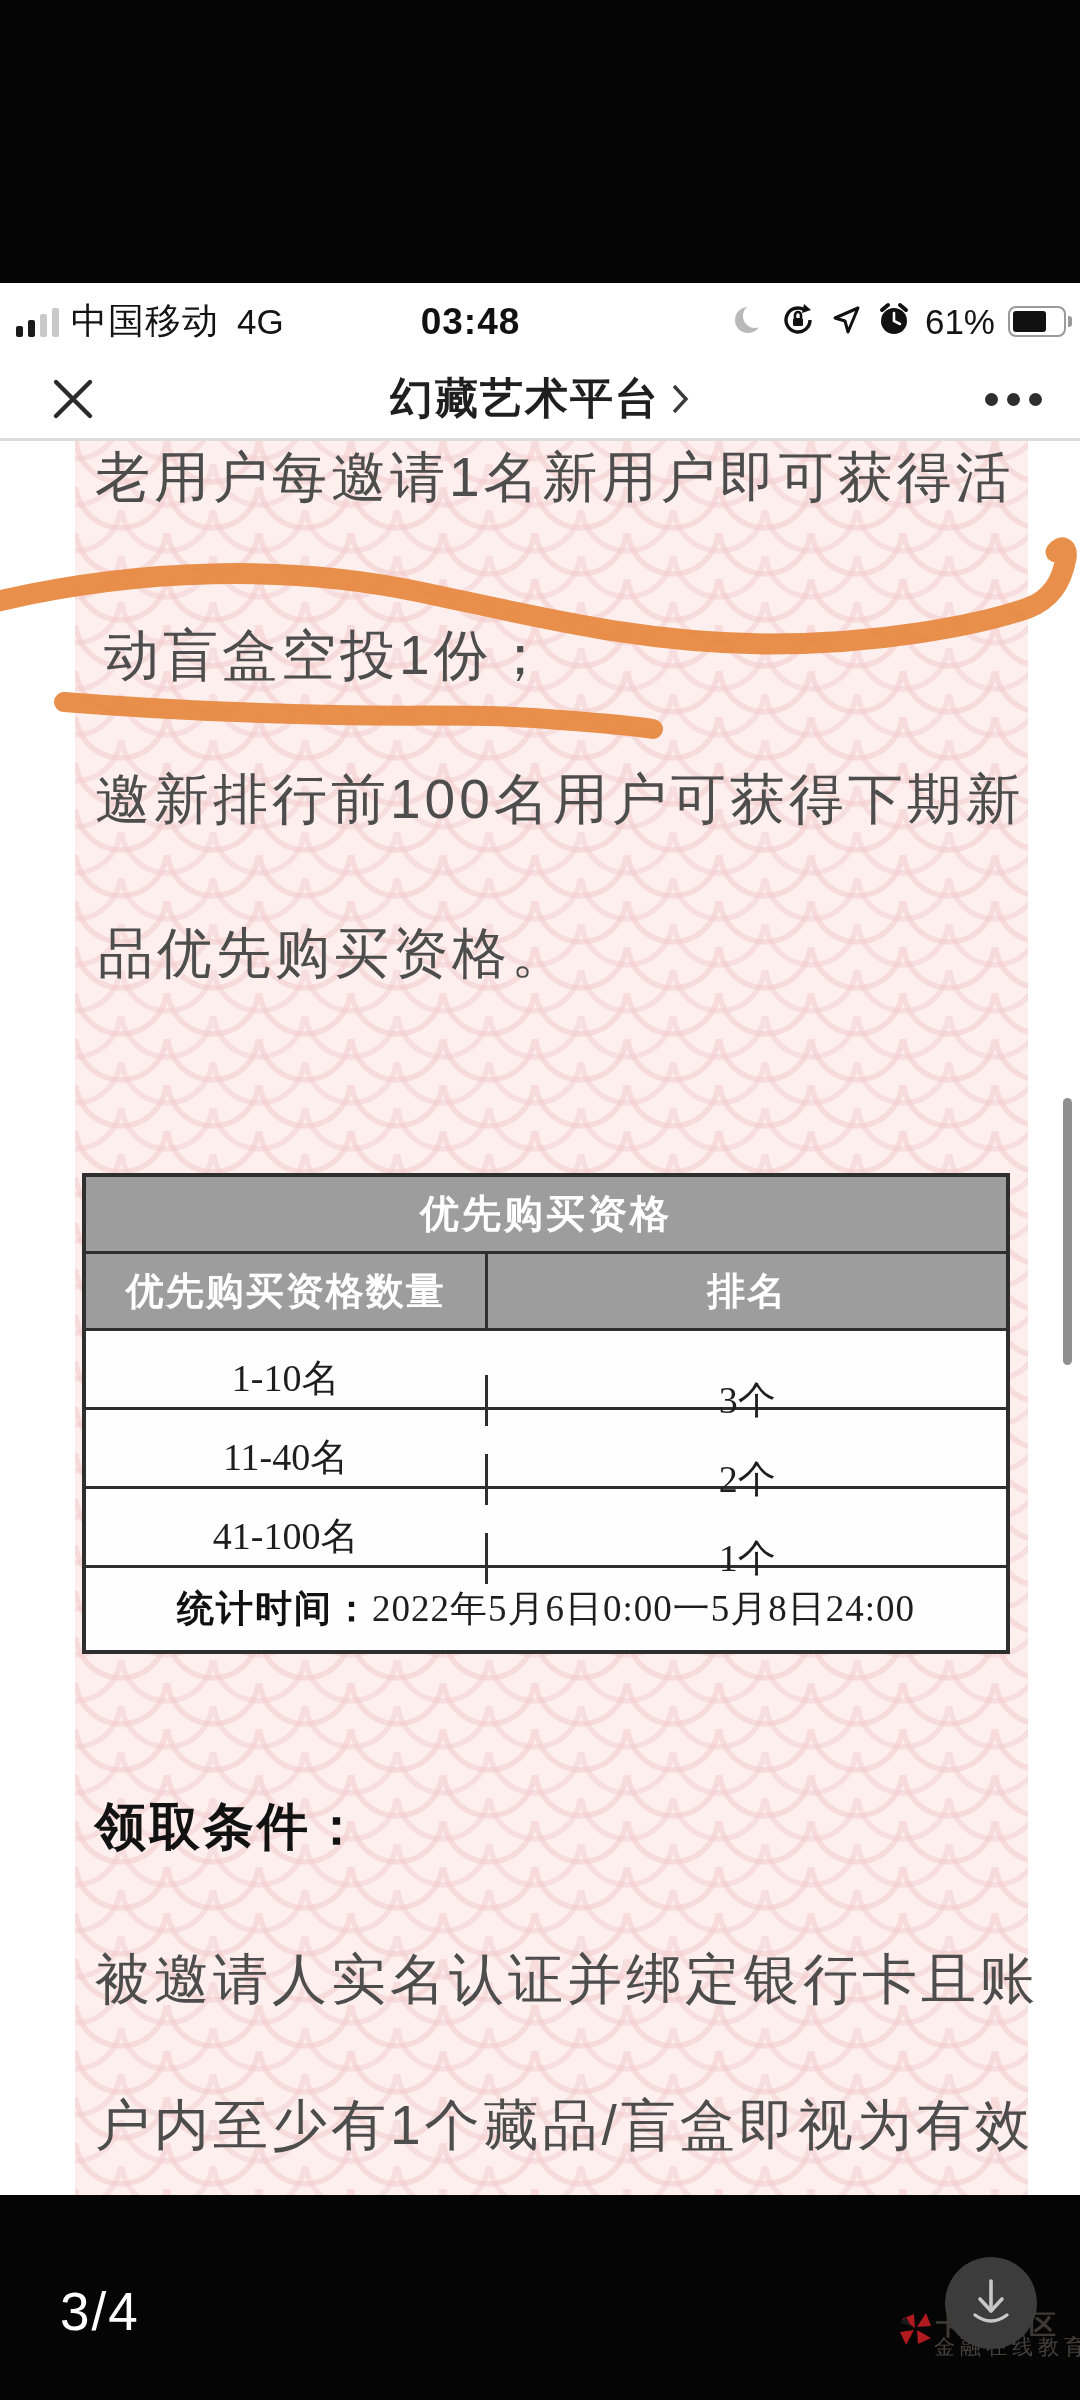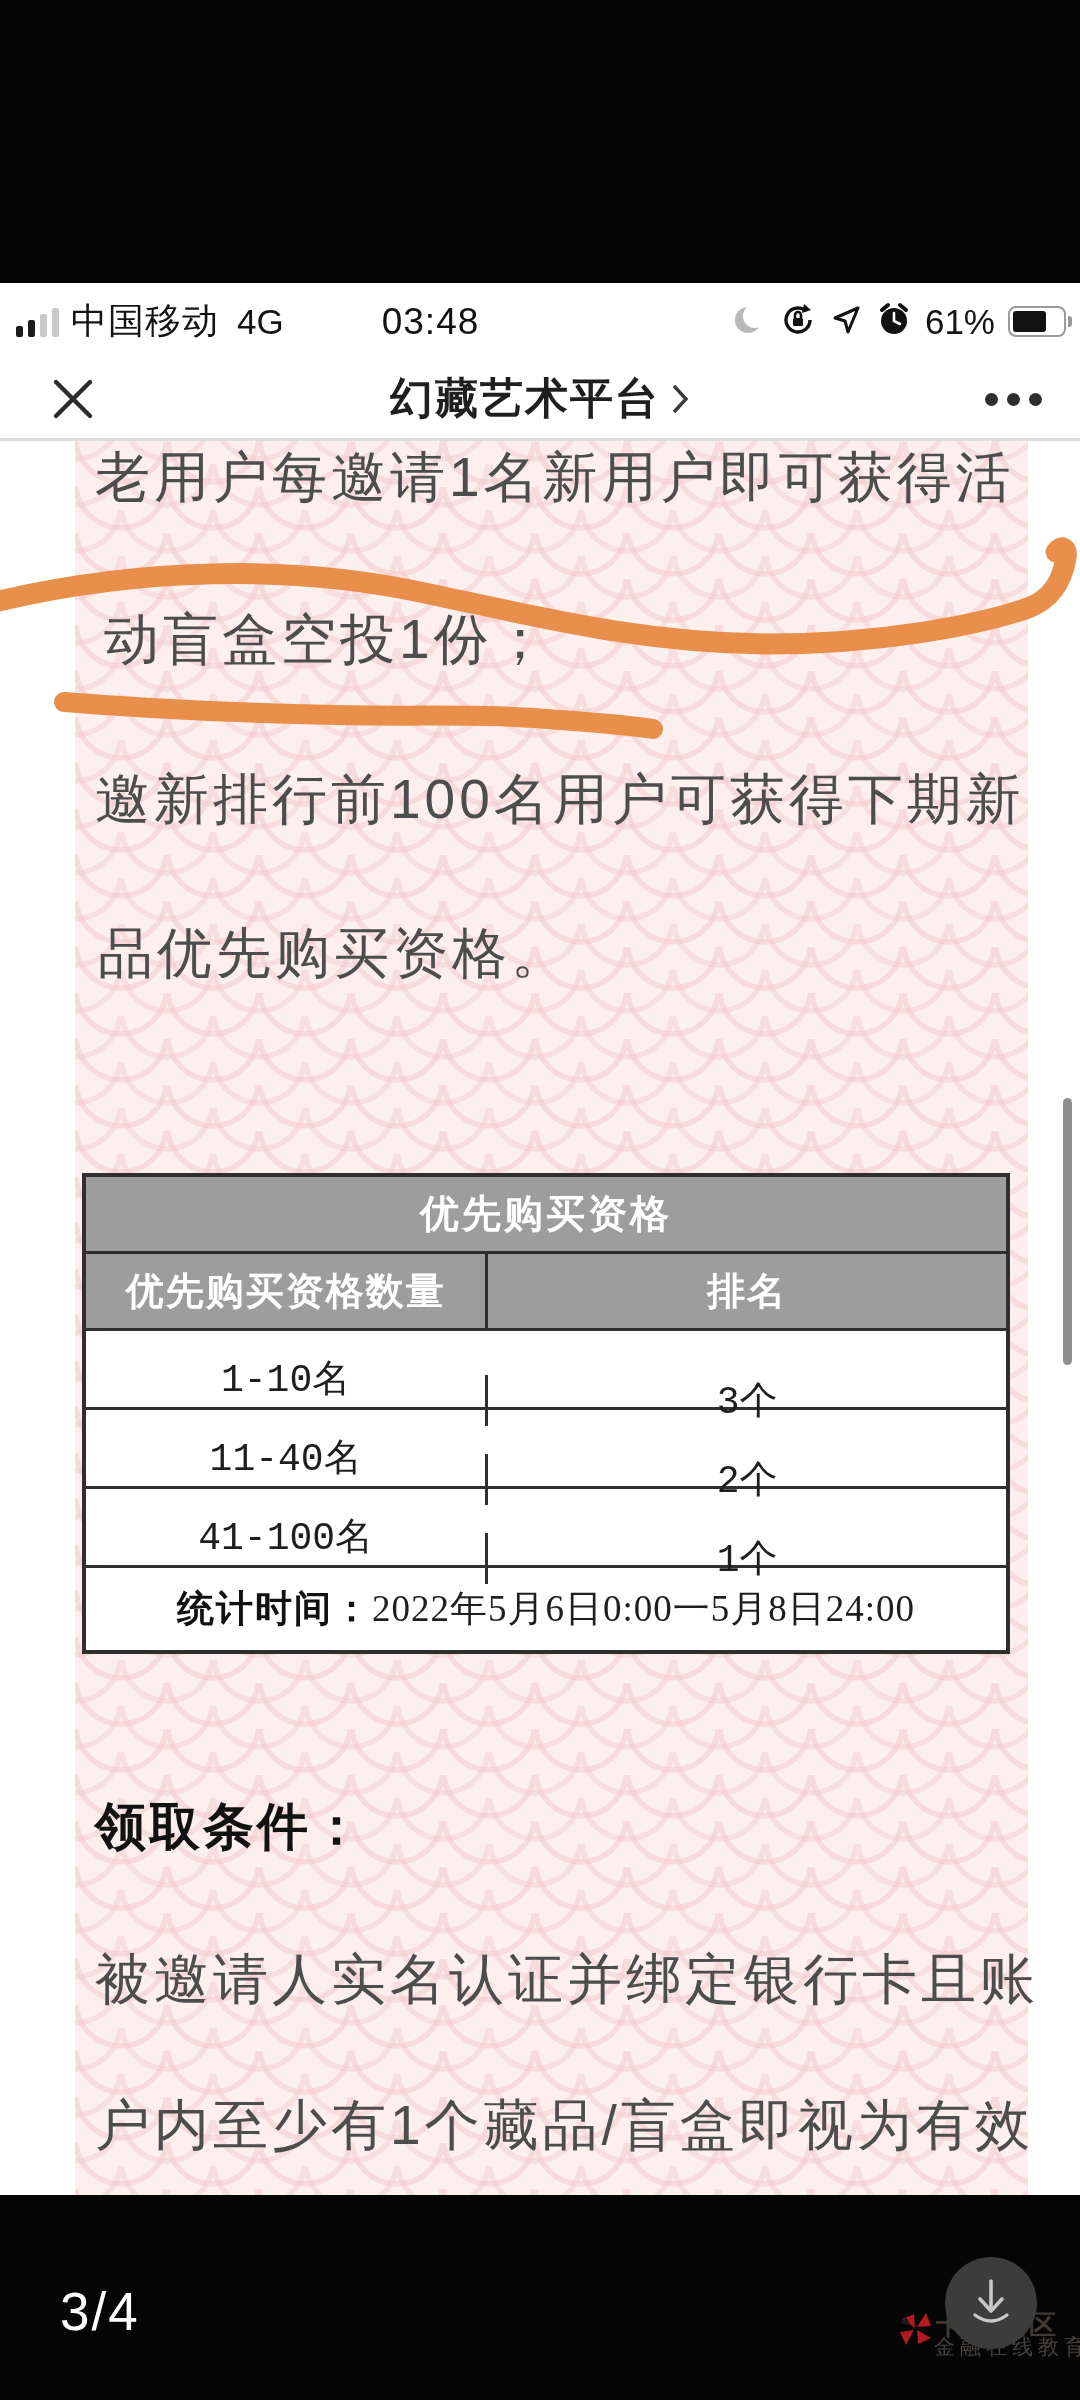--- a/index.html
+++ b/index.html
@@ -12,21 +12,21 @@
 
   
   .statusbar{left:0;top:283px;width:1080px;height:77px;background:#fff;}
   .sb-left{position:absolute;left:16px;top:0;height:77px;display:flex;align-items:center;gap:12px;}
   .sig{display:flex;align-items:flex-end;gap:5px;height:30px;}
   .sig i{display:block;width:7px;border-radius:2px;}
   .sig .on{background:#1b1b1b;} .sig .off{background:#c9c9c9;}
   .carrier{font-size:36px;color:#141414;letter-spacing:1px;}
   .net{font-size:35px;color:#141414;margin-left:6px;}
   .sb-time{position:absolute;left:0;top:0;width:861px;height:77px;display:flex;align-items:center;justify-content:center;
-           font-size:37px;font-weight:400;color:#111;letter-spacing:1px;}
+           font-size:37px;font-weight:700;color:#111;letter-spacing:1px;padding-left:40px;}
   .sb-right{position:absolute;right:14px;top:0;height:77px;display:flex;align-items:center;gap:13px;}
   .pct{font-size:35px;color:#141414;}
   .battery{position:relative;width:54px;height:27px;border:2.5px solid #9a9a9a;border-radius:8px;}
   .battery .fill{position:absolute;left:3px;top:3px;bottom:3px;width:61%;background:#111;border-radius:3px;}
   .battery .tip{position:absolute;right:-8px;top:8px;width:4px;height:11px;background:#9a9a9a;border-radius:0 3px 3px 0;}
 
   
   .navbar{left:0;top:360px;width:1080px;height:81px;background:#fff;border-bottom:3px solid #dcdcdc;box-sizing:border-box;}
   .nav-title{position:absolute;left:0;top:0;width:100%;height:78px;display:flex;align-items:center;justify-content:center;
              font-size:43px;font-weight:600;color:#1f1f1f;letter-spacing:2px;gap:10px;}
@@ -47,21 +47,21 @@
 
   
   .qtable{position:absolute;left:82px;top:732px;width:928px;border:4px solid #2f2f2f;background:#fff;box-sizing:border-box;}
   .trow{display:grid;grid-template-columns:43.4% 56.6%;}
   .tcell{display:flex;align-items:center;justify-content:center;box-sizing:border-box;}
   .t-title{height:74px;background:#9d9d9d;color:#fff;font-size:39px;font-weight:700;letter-spacing:3px;
            display:flex;align-items:center;justify-content:center;border-bottom:3px solid #2f2f2f;}
   .t-head{height:74px;background:#9d9d9d;color:#fff;font-size:38px;font-weight:700;letter-spacing:2px;border-bottom:3px solid #2f2f2f;}
   .t-head .tcell + .tcell{border-left:3px solid #2f2f2f;}
   .t-data{height:76px;background:#fefefe;color:#1e1e1e;font-size:38px;border-bottom:3px solid #2f2f2f;
-          font-family:Liberation Mono, monospace;}
+          font-family:Liberation Serif, serif;}
   .t-data .tcell + .tcell{border-left:3px solid #2f2f2f;margin-top:44px;}
   .t-foot{height:82px;background:#fefefe;display:flex;align-items:center;justify-content:center;white-space:nowrap;}
   .t-foot .lbl{font-size:37px;font-weight:700;color:#111;letter-spacing:2px;}
   .t-foot .val{font-size:37px;color:#1e1e1e;font-family:"Liberation Serif",serif;letter-spacing:1px;}
 
   .scrollbar{position:absolute;left:1063px;top:657px;width:9px;height:267px;border-radius:5px;background:#8f8f8f;}
 
   .marker{position:absolute;left:0;top:0;pointer-events:none;}
 
   
@@ -143,21 +143,21 @@
       <i></i>
         <i></i>
         <i></i>
     </div>
   </div>
 
   <div class="abs content">
     <div class="pink"></div>
 
     <div class="bodyline" style="left:95px;top:0px">老用户每邀请1名新用户即可获得活</div>
-    <div class="bodyline" style="left:104px;top:162px">动盲盒空投1份；</div>
+    <div class="bodyline" style="left:104px;top:178px">动盲盒空投1份；</div>
     <div class="bodyline" style="left:95px;top:322px">邀新排行前100名用户可获得下期新</div>
     <div class="bodyline" style="left:98px;top:476px">品优先购买资格。</div>
 
     <div class="qtable">
       <div class="t-title">优先购买资格</div>
       <div class="trow t-head">
         <div class="tcell">优先购买资格数量</div>
         <div class="tcell">排名</div>
       </div>
       <div class="trow t-data">

